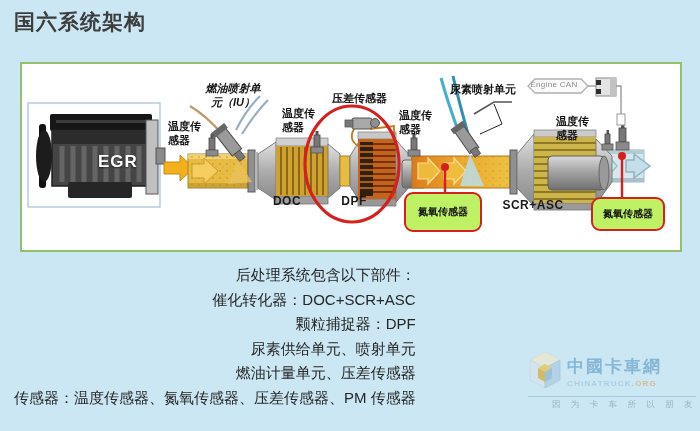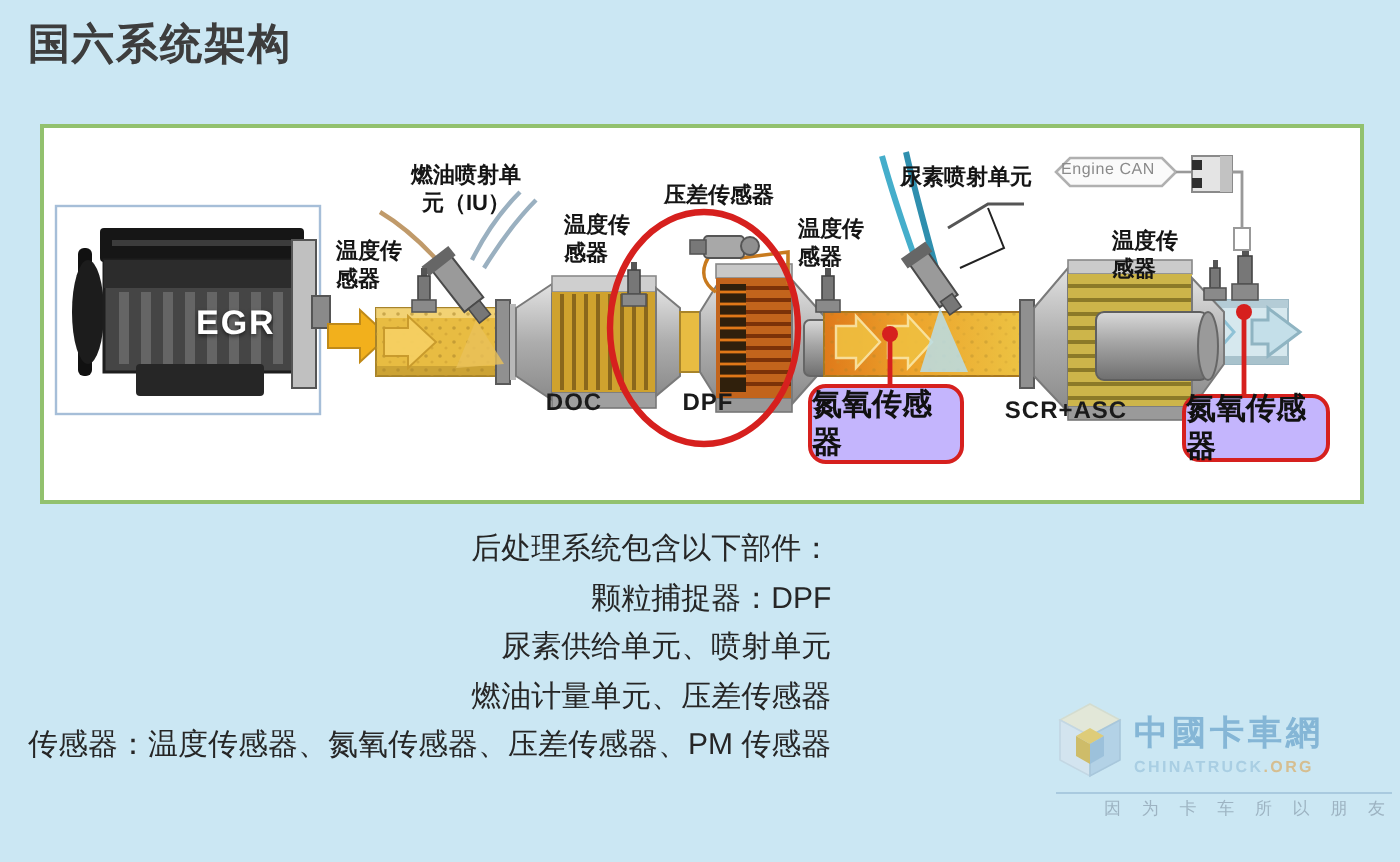--- a/index.html
+++ b/index.html
@@ -18,23 +18,23 @@
   .lbl { position:absolute; font-size:11px; font-weight:bold; color:#151515;
          line-height:13.5px; white-space:pre-line; }
   .lbl.center { text-align:center; }
   .lbl-latin { position:absolute; font-size:12px; font-weight:bold; color:#1a1a1a;
                text-align:center; letter-spacing:0.5px; }
   .egr { position:absolute; left:76px; top:88px; width:50px; font-size:17px; font-weight:bold;
          color:#ffffff; letter-spacing:1px; text-shadow:0 1px 2px rgba(0,0,0,.6); }
   .can-text { position:absolute; left:504px; top:16px; width:56px; font-size:8px;
               color:#8a8a8a; text-align:center; letter-spacing:0.3px; }
 
-  .redbox { position:absolute; background:#c4b5fd; border:2px solid #d6201e; border-radius:9px;
+  .redbox { position:absolute; background:#bef264; border:2px solid #d6201e; border-radius:9px;
             display:flex; align-items:center; justify-content:center;
-            font-size:15px; font-weight:bold; color:#111; }
+            font-size:10px; font-weight:bold; color:#111; }
 
   .notes { position:absolute; left:14px; top:263px; font-size:15px; color:#262626;
            line-height:24.6px;text-align:right; }
 
   .watermark { position:absolute; left:528px; top:350px; width:168px; opacity:.85; }
   .wm-row { display:flex; align-items:center; gap:5px; }
   .wm-texts { display:flex; flex-direction:column; }
   .wm-cn { font-size:17px; font-weight:bold; letter-spacing:2px; color:rgba(100,160,200,.8); }
   .wm-domain { font-size:8px; letter-spacing:1.2px; font-weight:bold; margin-top:1px; }
   .wm-domain .main { color:rgba(160,200,222,.95); }
@@ -285,21 +285,21 @@
         <g>
           <circle cx="600" cy="92" r="4" fill="#d6201e"></circle>
           <line x1="600" y1="94" x2="600" y2="136" stroke="#d6201e" stroke-width="2.4"></line>
         </g>
       </svg>
 
       <div class="egr">EGR</div>
 
       <div class="lbl" style="left:146px; top:56px; width:46px;">温度传
 感器</div>
-      <div class="lbl center" style="left:178px; top:18px; width:66px;">燃油喷射单
+      <div class="lbl center" style="left:178px; top:18px; width:66px;font-style:italic;">燃油喷射单
 元（IU）</div>
       <div class="lbl" style="left:260px; top:43px; width:46px;">温度传
 感器</div>
       <div class="lbl" style="left:310px; top:28px; width:70px;">压差传感器</div>
       <div class="lbl" style="left:377px; top:45px; width:46px;">温度传
 感器</div>
       <div class="lbl" style="left:428px; top:19px; width:76px;">尿素喷射单元</div>
       <div class="can-text">Engine CAN</div>
       <div class="lbl" style="left:534px; top:51px; width:46px;">温度传
 感器</div>
@@ -308,20 +308,21 @@
       <div class="lbl-latin" style="left:313px; top:130px; width:38px;">DPF</div>
       <div class="lbl-latin" style="left:478px; top:134px; width:66px;">SCR+ASC</div>
 
       <div class="redbox" style="left:382px; top:128px; width:78px; height:40px;">氮氧传感器</div>
       <div class="redbox" style="left:569px; top:133px; width:74px; height:34px;">氮氧传感器</div>
     </div>
   </div>
 
   <div class="notes">
     <div>后处理系统包含以下部件：</div>
+    <div>催化转化器：DOC+SCR+ASC</div>
     <div>颗粒捕捉器：DPF</div>
     <div>尿素供给单元、喷射单元</div>
     <div>燃油计量单元、压差传感器</div>
     <div>传感器：温度传感器、氮氧传感器、压差传感器、PM 传感器</div>
   </div>
 
   <div class="watermark">
     <div class="wm-row">
       <svg width="34" height="42" viewBox="0 0 34 42" opacity="0.8">
         <polygon points="17,2 32,10 17,18 2,10" fill="#eee8cc" stroke="#d8d8c0" stroke-width="0.8"></polygon>

